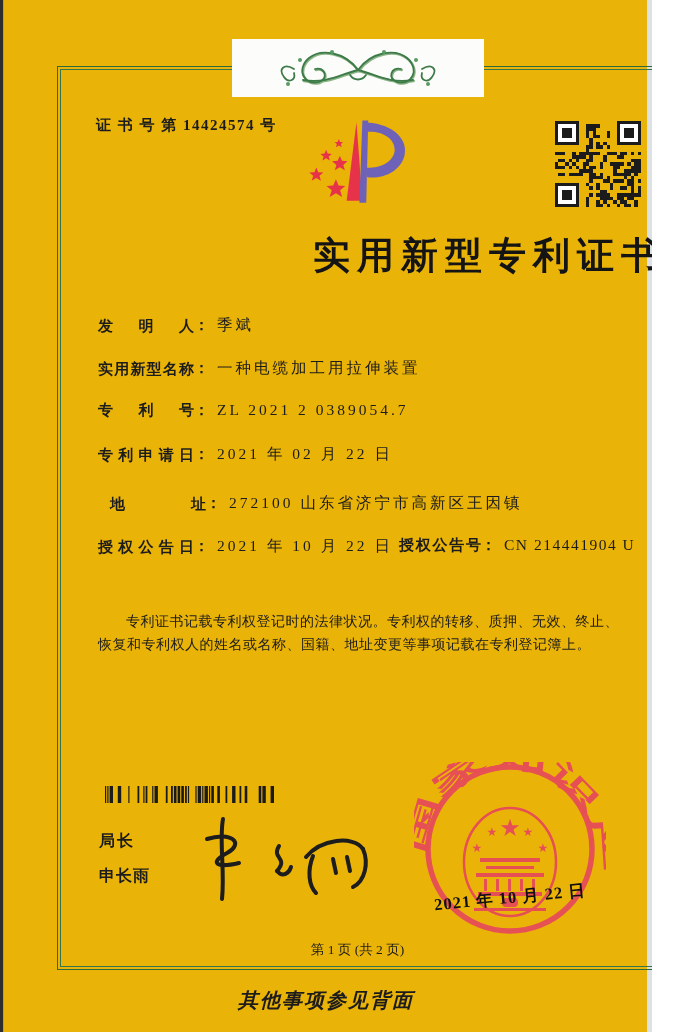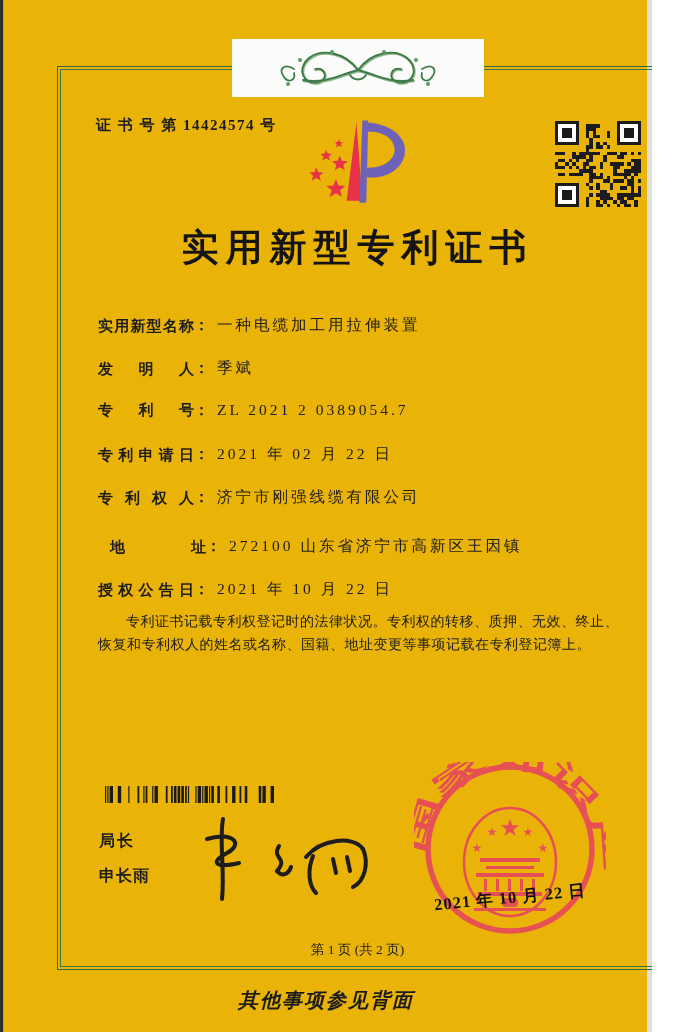--- a/index.html
+++ b/index.html
@@ -13,21 +13,21 @@
          border:1.5px solid #2d6a3c;}
   .frame::before{content:"";position:absolute;inset:2px;border:1.5px solid #35774429;
          border-color:#35774a;pointer-events:none;}
 
   .ornament{position:absolute;left:50%;top:-28px;transform:translateX(-50%);
             width:252px;height:58px;background:#fcfcfa;z-index:3;}
   .cert-no{position:absolute;left:38px;top:49px;font-size:15px;font-weight:600;
            letter-spacing:1.5px;}
   .logo{position:absolute;left:226px;top:44px;width:142px;height:106px;}
   .qr{position:absolute;left:497px;top:54px;width:86px;height:86px;}
-  .title{position:absolute;left:0;top:156px;width:100%;margin:0;text-align:center;
+  .title{position:absolute;left:0;top:156px;width:100%;margin:8px;text-align:right;
          font-size:37px;font-weight:700;letter-spacing:7px;color:#141414;}
 
   .fields{position:absolute;left:40px;top:248px;right:36px;}
   .frow{position:relative;margin-bottom:21px;height:22px;white-space:nowrap;}
   .frow.gap{margin-top:27px;margin-left:12px;}
   .flabel{display:inline-block;width:96px;text-align:justify;text-align-last:justify;
           font-size:15px;font-weight:600;vertical-align:bottom;}
   .fcolon{font-size:15px;font-weight:600;margin-right:8px;}
   .fvalue{font-size:15.5px;font-weight:500;letter-spacing:3px;}
   .fpair2{position:absolute;left:301px;top:0;}
@@ -304,39 +304,39 @@
           <rect x="20" y="24" width="1" height="1"></rect>
           <rect x="21" y="24" width="1" height="1"></rect>
           <rect x="23" y="24" width="1" height="1"></rect>
         </svg>
     </div>
 
     <h1 class="title">实用新型专利证书</h1>
 
     <div class="fields">
       <div class="frow">
+        <span class="flabel">发明人</span><span class="fcolon">：</span><span class="fvalue">季斌</span>
+      </div>
+      <div class="frow">
         <span class="flabel">实用新型名称</span><span class="fcolon">：</span><span class="fvalue">一种电缆加工用拉伸装置</span>
-      </div>
-      <div class="frow">
-        <span class="flabel">发明人</span><span class="fcolon">：</span><span class="fvalue">季斌</span>
       </div>
       <div class="frow">
         <span class="flabel">专利号</span><span class="fcolon">：</span><span class="fvalue">ZL 2021 2 0389054.7</span>
       </div>
       <div class="frow">
         <span class="flabel">专利申请日</span><span class="fcolon">：</span><span class="fvalue">2021 年 02 月 22 日</span>
       </div>
-      <div class="frow">
-        <span class="flabel">专利权人</span><span class="fcolon">：</span><span class="fvalue">济宁市刚强线缆有限公司</span>
-      </div>
       <div class="frow gap">
         <span class="flabel">地址</span><span class="fcolon">：</span><span class="fvalue">272100 山东省济宁市高新区王因镇</span>
       </div>
       <div class="frow">
         <span class="flabel">授权公告日</span><span class="fcolon">：</span><span class="fvalue">2021 年 10 月 22 日</span>
+        <span class="fpair2">
+          <span class="flabel" style="width:82px">授权公告号</span><span class="fcolon">：</span><span class="fvalue" style="letter-spacing:1.5px">CN 214441904 U</span>
+        </span>
       </div>
     </div>
 
     <div class="body-text">
       <p>专利证书记载专利权登记时的法律状况。专利权的转移、质押、无效、终止、恢复和专利权人的姓名或名称、国籍、地址变更等事项记载在专利登记簿上。</p>
     </div>
 
     <svg class="barcode" id="barcode-svg" viewBox="0 0 175 16" preserveAspectRatio="none">
         <rect x="2" y="0" width="1.2" height="16"></rect>
         <rect x="4.3" y="0" width="1.2" height="16"></rect>

